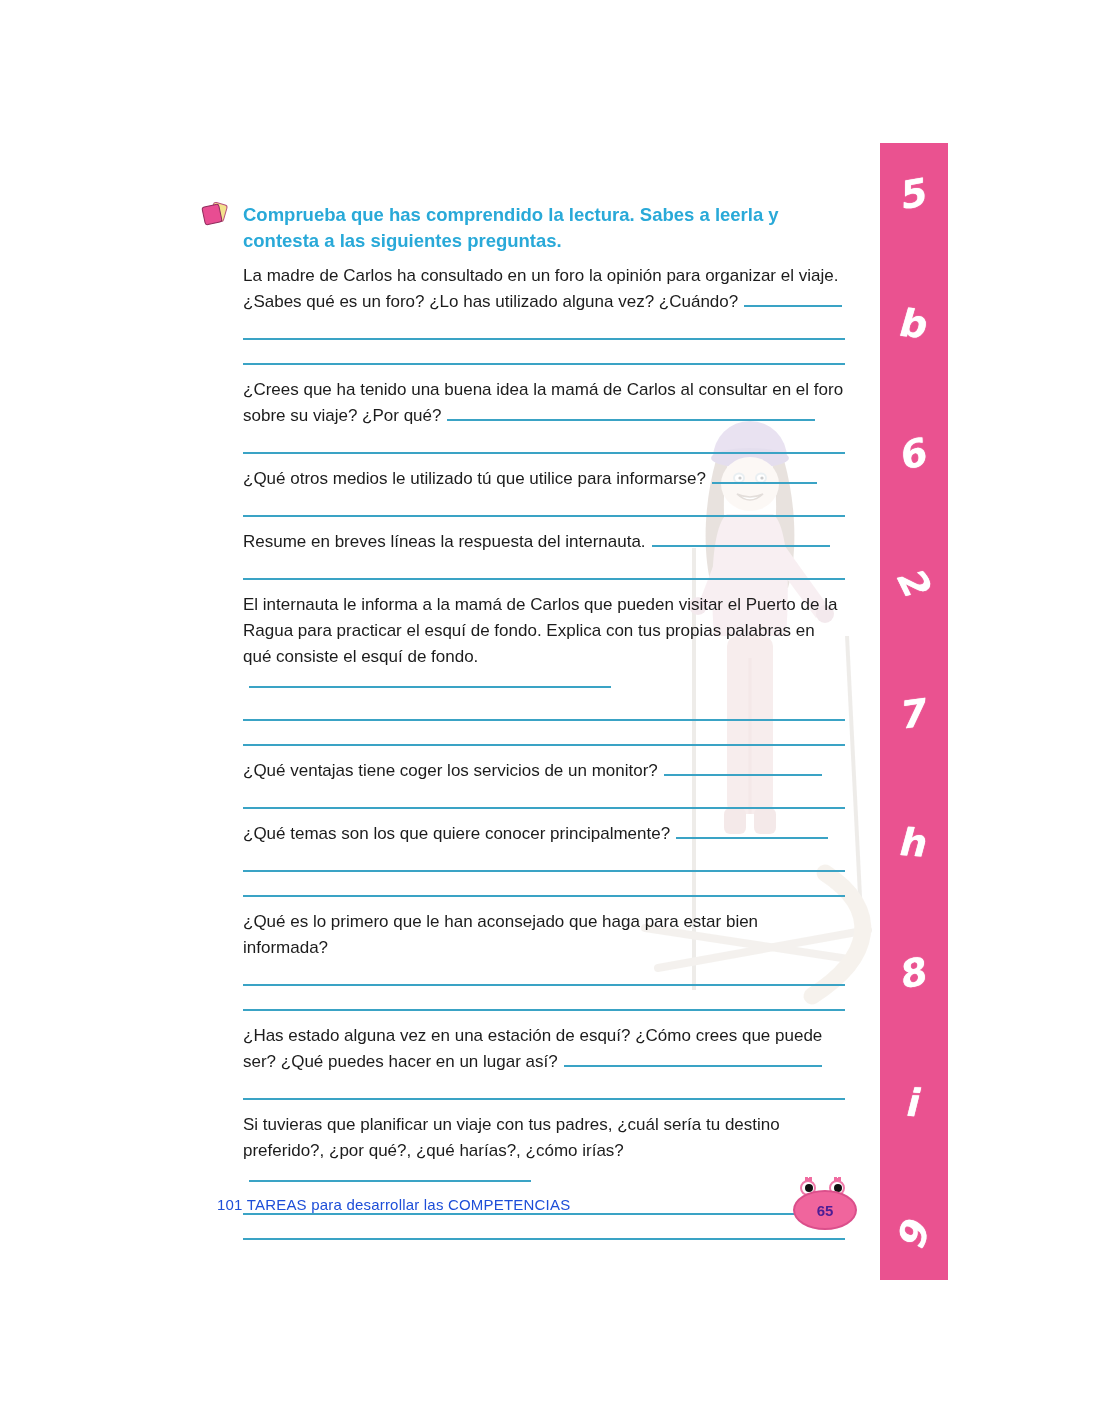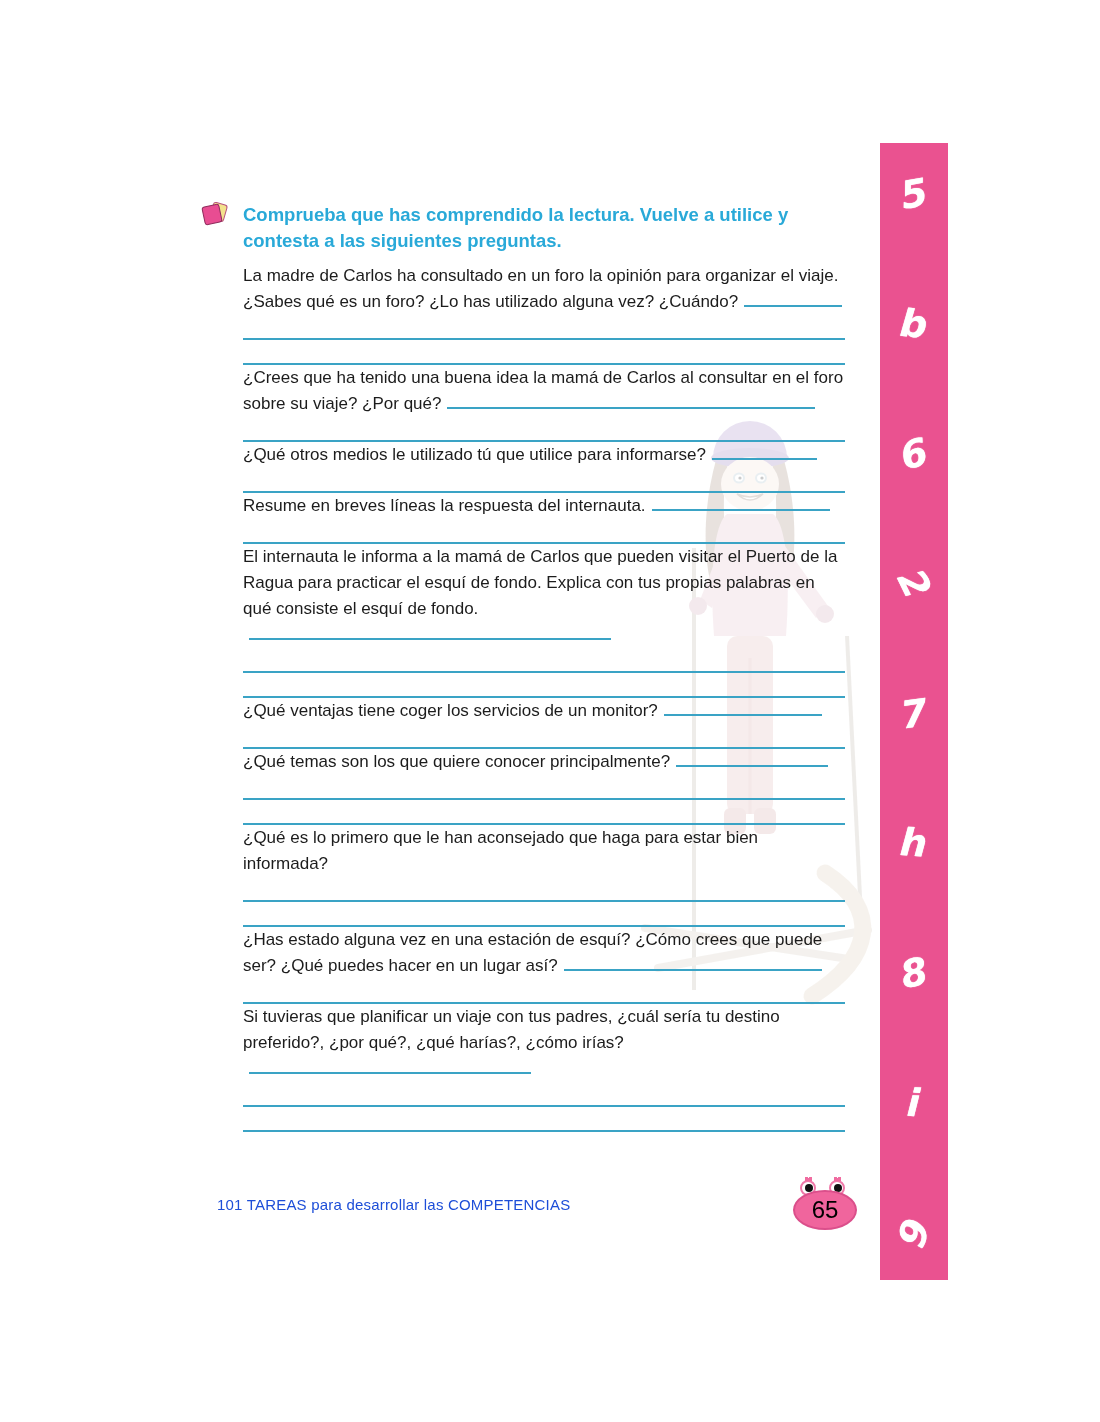--- a/index.html
+++ b/index.html
@@ -52,39 +52,39 @@
     background:#f3e28c; border:1.5px solid #b8537f; border-radius:3px;
     transform:rotate(16deg);
   }
   .book-front {
     position:absolute; left:0; top:2px; width:18px; height:19px;
     background:#e84d92; border:1.5px solid #8f2c5c; border-radius:3px;
     transform:rotate(-12deg);
   }
 
   .q { font-size:17px; line-height:26px; }
-  .qa { margin-bottom:0; }
+  .qa { margin-bottom:12px; }
   .aline { height:25px; border-bottom:2px solid #3aa3c5; }
   .iline {
     display:inline-block; height:13px; margin-left:6px;
     border-bottom:2px solid #3aa3c5;
   }
 
   
   .footer-text {
     position:absolute; left:217px; top:1196px; z-index:1;
     color:#1d4ed8; font-size:15px; letter-spacing:.2px;
   }
   .frog { position:absolute; left:793px; top:1180px; width:66px; height:50px; z-index:1; }
   .frog-body {
     position:absolute; left:0; top:10px; width:64px; height:40px;
     background:#f0659d; border:2px solid #db4f8b; border-radius:50%;
     display:flex; align-items:center; justify-content:center;
   }
-  .frog-num { color:#000000; font-size:24px; font-weight:normal; }
+  .frog-num { color:#4c1d95; font-size:15px; font-weight:bold; }
   .frog-eye {
     position:absolute; top:0; width:16px; height:16px; background:#ffffff;
     border:2.5px solid #ef79a9; border-radius:50%;
   }
   .frog-eye .pupil {
     position:absolute; right:1px; top:2px; width:8px; height:8px;
     background:#111; border-radius:50%;
   }
   .frog-eye.left { left:7px; }
   .frog-eye.right { left:36px; }
@@ -147,21 +147,21 @@
   <span class="glyph g8">9</span>
 </div>
 
 <div class="content">
 
   <div class="heading-row">
     <span class="book-icon">
       <span class="book-back"></span>
       <span class="book-front"></span>
     </span>
-    <div class="heading">Comprueba que has comprendido la lectura. Vuelve a utilice y contesta a las siguientes preguntas.</div>
+    <div class="heading">Comprueba que has comprendido la lectura. Sabes a leerla y contesta a las siguientes preguntas.</div>
   </div>
 
   <div class="qa">
     <p class="q"><span>La madre de Carlos ha consultado en un foro la opinión para organizar el viaje. ¿Sabes qué es un foro? ¿Lo has utilizado alguna vez? ¿Cuándo?</span><span class="iline" style="width:98px"></span></p>
     <div class="aline"></div>
     <div class="aline"></div>
   </div>
 
   <div class="qa">
     <p class="q"><span>¿Crees que ha tenido una buena idea la mamá de Carlos al consultar en el foro sobre su viaje? ¿Por qué?</span><span class="iline" style="width:368px"></span></p>

